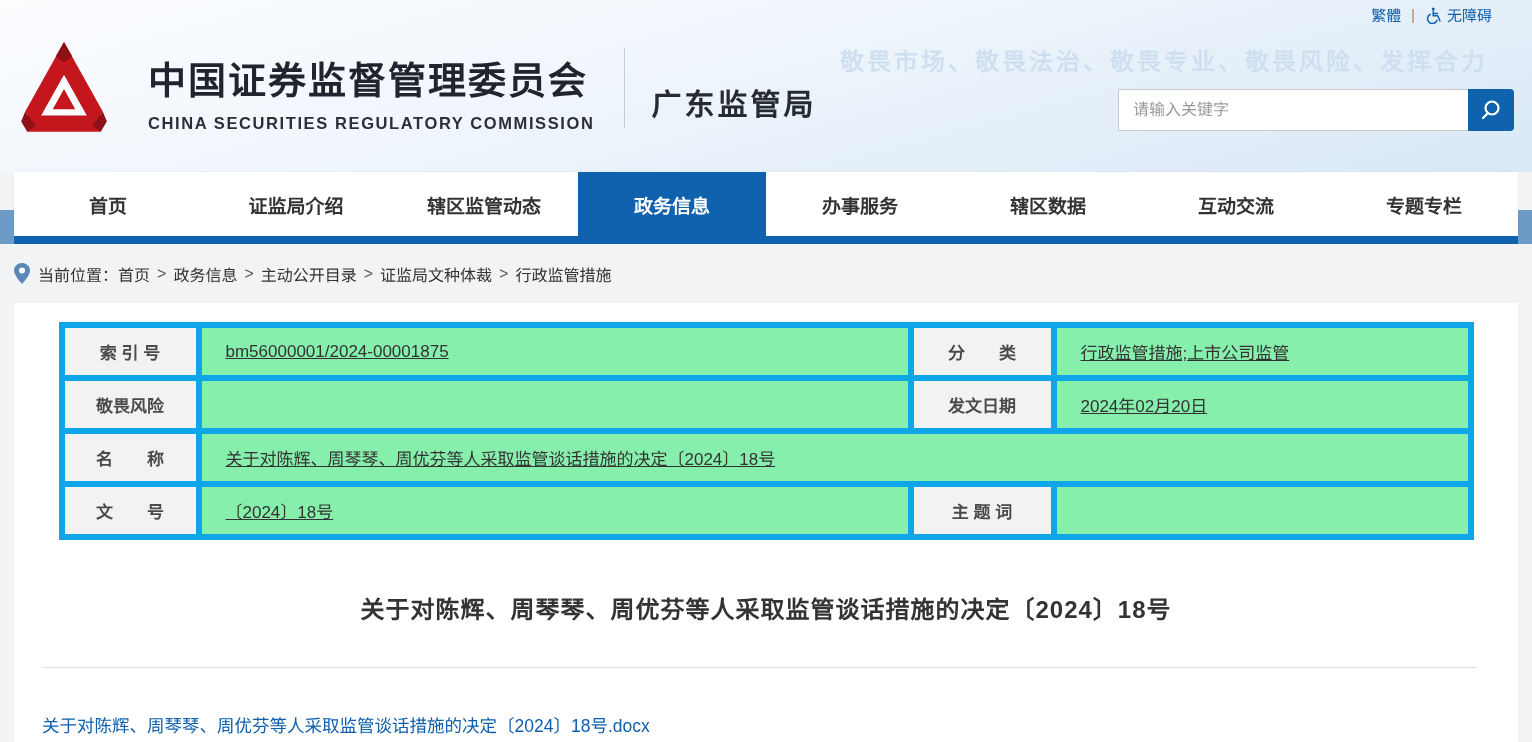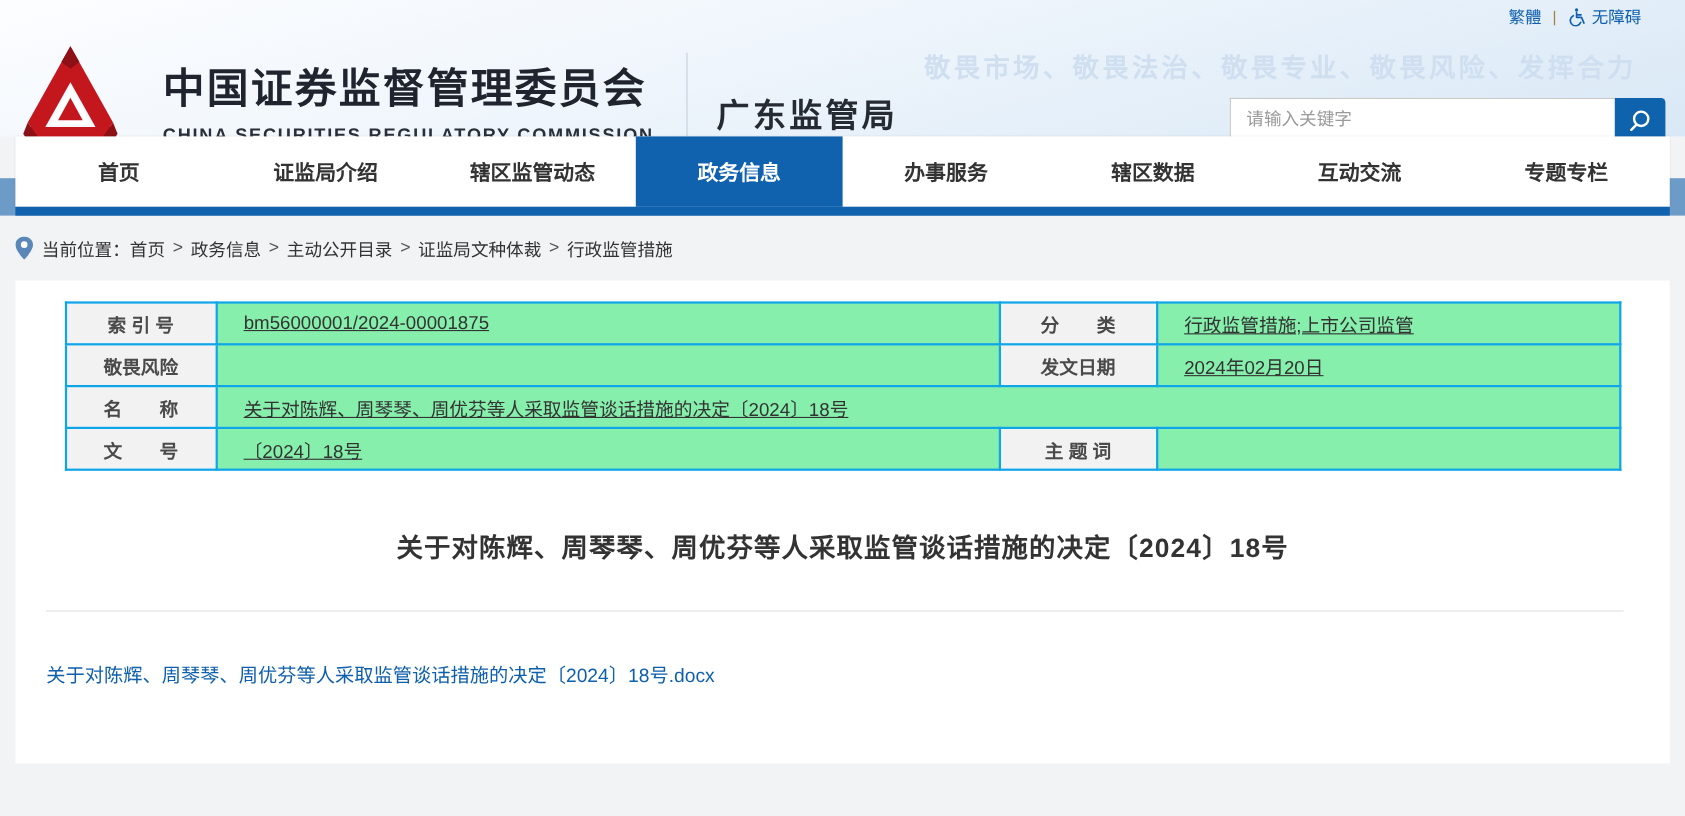--- a/index.html
+++ b/index.html
@@ -1,20 +1,20 @@
 <!DOCTYPE html>
 <html lang="zh-CN"><head>
 <meta charset="utf-8">
 <style>
   * { margin:0; padding:0; box-sizing:border-box; }
   html,body { width:1532px; height:742px; overflow:hidden;
     font-family:"Liberation Sans","DejaVu Sans",sans-serif; background:#f2f3f5; }
 
   
-  .site-header { position:relative; height:124px;
+  .site-header { position:relative; height:172px;
     background:linear-gradient(165deg,#fcfdff 0%,#f0f6fc 40%,#d9e8f6 100%); }
   .topbar { position:absolute; top:4px; right:40px; display:flex; align-items:center;
     gap:10px; font-size:15px; color:#0e5fae; }
   .topbar a { color:#0e5fae; text-decoration:none; display:flex; align-items:center; gap:4px; }
   .topbar .sep { color:#a97c3c; font-size:14px; }
 
   .brand { position:absolute; left:12px; top:40px; display:flex; align-items:flex-start; }
   .logo { width:104px; height:102px; }
   .brand-text { margin-left:32px; margin-top:10px; }
   .brand-cn { font-size:38px; font-weight:700; color:#20242e; letter-spacing:2px; }
@@ -45,21 +45,21 @@
   
   .breadcrumb { height:59px; display:flex; align-items:center; padding-left:14px;
     font-size:16px; color:#333; }
   .breadcrumb .pin { margin-right:8px; }
   .breadcrumb a { color:#333; text-decoration:none; }
   .breadcrumb .bc-sep { margin:0 7px; color:#555; }
 
   
   .content { margin:0 14px; background:#fff; height:439px; padding-top:19px; }
   table.doc-table { border-collapse:collapse; width:1415px; margin:0 auto; table-layout:fixed; }
-  .doc-table td { border:2px solid #0ea5e9; height:38px; font-size:17px; }
+  .doc-table td { border:6px solid #0ea5e9; height:53px; font-size:17px; }
   .doc-table td.lbl { width:137px; background:#f2f2f2; text-align:center;
     font-weight:700; color:#4a4a4a; }
   .doc-table td.lbl2 { width:143px;text-align:center; }
   .doc-table td.val { padding-left:24px; color:#333; background:#86efac;text-decoration:underline; }
   .doc-table td.val-wide { width:712px; }
 
   .article-title { text-align:center; font-size:24px; font-weight:700; color:#333;
     margin-top:50px; letter-spacing:1px; }
   .divider-line { margin:42px 42px 0 28px; border-top:1px solid #dfe0e2; }
   .attachment { margin:44px 0 0 28px; }

